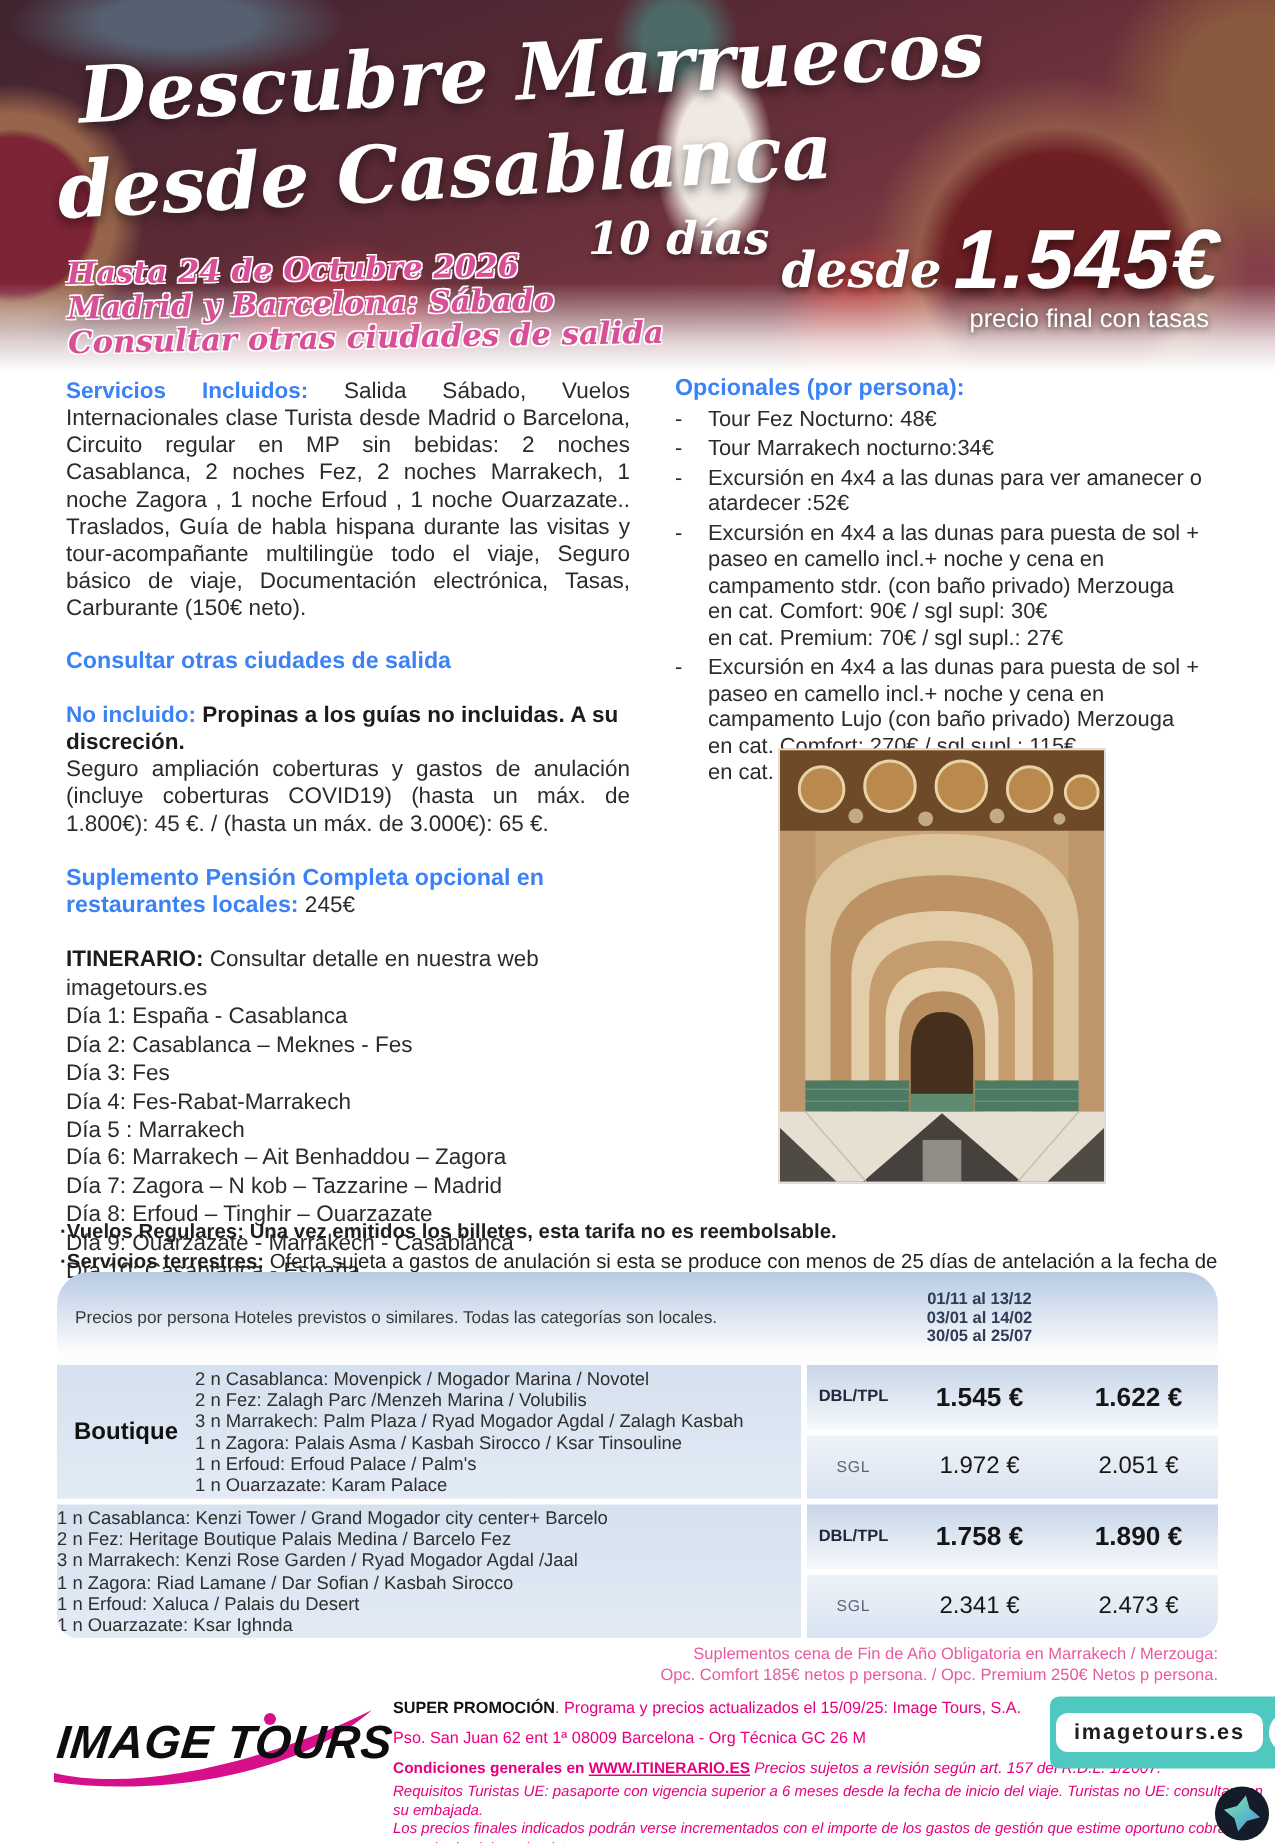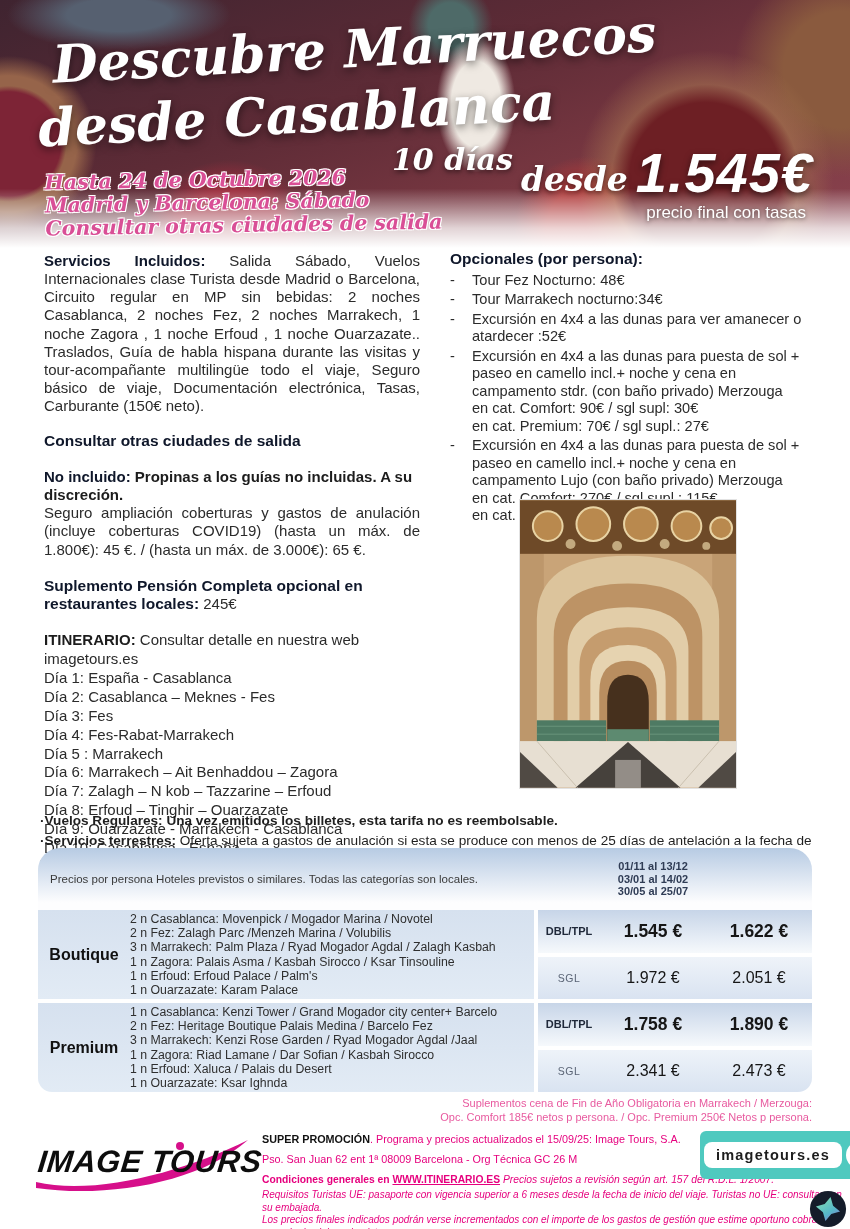--- a/index.html
+++ b/index.html
@@ -42,21 +42,21 @@
   .hero-price { right:38px; top:146px; width:290px; text-align:right; }
   .hero-price .row { position:static; display:flex; align-items:flex-end; justify-content:center; gap:8px; }
   .price-prefix { position:static; font-size:33px; color:#fff; text-shadow:0 2px 5px rgba(0,0,0,.5); }
   .price-big { position:static; font-family:"Liberation Sans", sans-serif; font-style:italic; font-weight:bold;
                font-size:56px; line-height:.95; color:#fff; letter-spacing:1px;
                text-shadow:0 3px 7px rgba(0,0,0,.55); }
   .price-note { position:static; display:block; margin-top:4px; padding-right:6px;
                 font-size:17px; color:#fff; text-shadow:0 1px 4px rgba(0,0,0,.6); }
 
   
-  .magenta { color:#0f172a; font-weight:bold; }
+  .magenta { color:#3b82f6; font-weight:bold; }
   .col-left { position:absolute; left:44px; top:252px; width:376px; font-size:15px; line-height:1.21; color:#2b2b2b; }
   .col-left .para { text-align:justify; margin-bottom:17px; }
   .col-left .head-line { font-size:15.5px; margin-bottom:17px; }
   .bold-black { font-weight:bold; color:#1c1c1c; }
   .pre { white-space:pre-line; }
   .itin { margin-top:17px; line-height:1.26; }
   .salidas { margin-top:18px; }
 
   .col-right { position:absolute; left:450px; top:250px; width:368px; font-size:14.6px; line-height:1.2; color:#2b2b2b; }
   .col-right .head-line { font-size:15.5px; margin-bottom:3px; }
@@ -148,21 +148,21 @@
     <p class="para" style="margin-bottom:0">Seguro ampliación coberturas y gastos de anulación (incluye coberturas COVID19)  (hasta un máx. de 1.800€): 45 €. / (hasta un máx. de 3.000€): 65 €.</p>
     <p style="margin-top:18px"><span class="magenta" style="font-size:15.5px">Suplemento Pensión Completa opcional en restaurantes locales:</span><span> 245€</span></p>
     <div class="itin">
       <div><span class="bold-black">ITINERARIO:</span><span> Consultar detalle en nuestra web imagetours.es</span></div>
       <div>Día 1: España - Casablanca</div>
       <div>Día 2: Casablanca – Meknes - Fes</div>
       <div>Día 3: Fes</div>
       <div>Día 4: Fes-Rabat-Marrakech</div>
       <div>Día 5 : Marrakech</div>
       <div>Día 6: Marrakech – Ait Benhaddou – Zagora</div>
-      <div>Día 7: Zalagh – N kob – Tazzarine – Erfoud</div>
+      <div>Día 7: Zagora – N kob – Tazzarine – Madrid</div>
       <div>Día 8: Erfoud – Tinghir – Ouarzazate</div>
       <div>Día 9: Ouarzazate - Marrakech - Casablanca</div>
       <div>Día 10: Casablanca - España</div>
     </div>
     <div class="salidas pre">Salidas garantizadas mínimo 2 pax.
 Excursión en 4x4 a las dunas + noche en campamento Merzouga</div>
   </div>
 
   <div class="col-right">
     <p class="head-line magenta">Opcionales (por persona):</p>
@@ -276,21 +276,20 @@
           </div>
           <div class="band sgl">
             <div class="occ sgl-l">SGL</div>
             <div class="price r">1.972 €</div>
             <div class="price r">2.051 €</div>
           </div>
         </div>
       </div>
       <div class="block">
         <div class="block-left">
-          <div class="cat">Premium</div>
           <div class="hotels pre">1 n Casablanca: Kenzi Tower / Grand Mogador city center+ Barcelo
 2 n Fez: Heritage Boutique Palais Medina / Barcelo Fez
 3 n Marrakech: Kenzi Rose Garden / Ryad Mogador Agdal /Jaal
 1 n Zagora: Riad Lamane / Dar Sofian / Kasbah Sirocco
 1 n Erfoud: Xaluca / Palais du Desert
 1 n Ouarzazate: Ksar Ighnda</div>
         </div>
         <div class="block-right">
           <div class="band dbl">
             <div class="occ">DBL/TPL</div>

